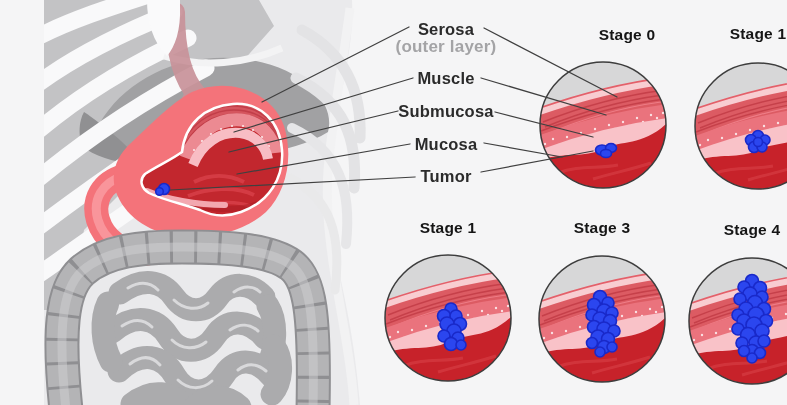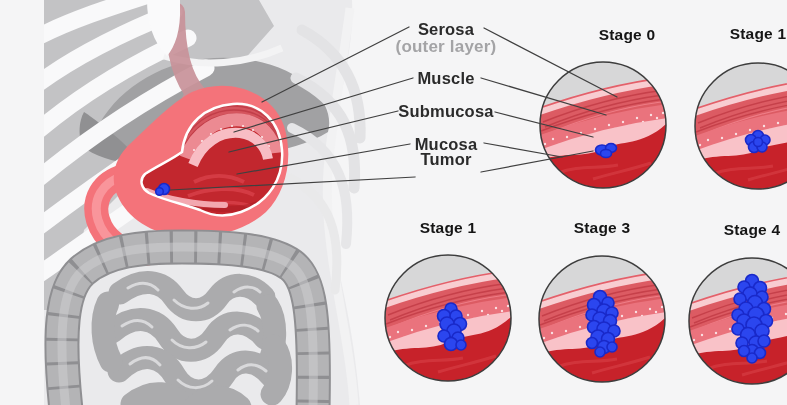--- a/index.html
+++ b/index.html
@@ -309,21 +309,21 @@
     <path class="labline" d="M 437,172 L 549,151"></path>
   </g>
 </svg>
 
 <div>
   <div class="ll" style="top:19px">Serosa</div>
   <div class="ll sub" style="top:37px">(outer layer)</div>
   <div class="ll" style="top:68px">Muscle</div>
   <div class="ll" style="top:101px">Submucosa</div>
   <div class="ll" style="top:134px">Mucosa</div>
-  <div class="ll" style="top:149px">Tumor</div>
+  <div class="ll" style="top:166px">Tumor</div>
 </div>
 
 <div>
   <div class="stage-label" style="left:523px;top:25px">Stage 0</div>
   <div class="stage-label" style="left:654px;top:24px">Stage 1</div>
   <div class="stage-label" style="left:344px;top:218px">Stage 1</div>
   <div class="stage-label" style="left:498px;top:218px">Stage 3</div>
   <div class="stage-label" style="left:648px;top:220px">Stage 4</div>
 </div>
 

